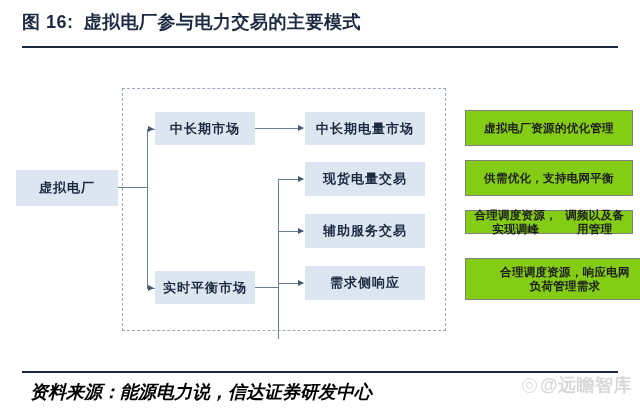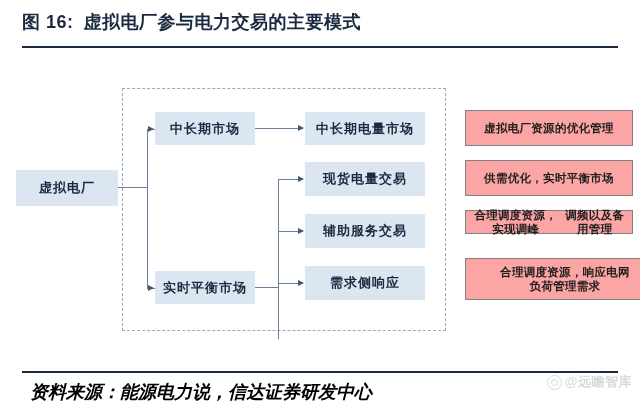--- a/index.html
+++ b/index.html
@@ -62,21 +62,21 @@
   .watermark {
     position: absolute;
     right: 8px;
     top: 373px;
     display: flex;
     align-items: center;
     gap: 3px;
     opacity: 0.33;
     color: #8b8b8b;
     font-family: "Liberation Sans", "DejaVu Sans", sans-serif;
-    font-size: 13px;
+    font-size: 18px;
     font-weight: bold;
     letter-spacing: 0.5px;
     white-space: nowrap;
   }
   .watermark .wm-icon {
     display: inline-block;
     width: 13px;
     height: 13px;
     border: 1.5px solid #8b8b8b;
     border-radius: 50%;
@@ -123,21 +123,21 @@
     font-weight: bold;
     color: #1b2a41;
     line-height: 1.22;
   }
   .node.blue {
     background: #dce6f1;
     font-size: 13px;
     letter-spacing: 1px;
   }
   .node.gray {
-    background: #fca5a5;
+    background: #84cc16;
     border: 1px solid #808080;
     color: #1d1d1d;
     font-size: 11.5px;
     letter-spacing: 0.3px;
     padding: 0 4px;
   }
 
   
   .line {
     position: absolute;
@@ -211,21 +211,21 @@
     <span>辅助服务交易</span>
   </div>
   <div class="node blue" style="left:305px; top:214px; width:120px; height:34px;">
     <span>需求侧响应</span>
   </div>
 
   <div class="node gray" style="left:465px; top:58px; width:168px; height:36px;">
     <span>虚拟电厂资源的优化管理</span>
   </div>
   <div class="node gray" style="left:465px; top:108px; width:168px; height:36px;">
-    <span>供需优化，实时平衡市场</span>
+    <span>供需优化，支持电网平衡</span>
   </div>
   <div class="node gray" style="left:465px; top:158px; width:168px; height:24px; flex-direction:row;">
     <span>合理调度资源，实现调峰</span>
     <span>调频以及备用管理</span>
   </div>
   <div class="node gray" style="left:465px; top:206px; width:200px; height:42px; flex-direction:column;">
     <span>合理调度资源，响应电网</span>
     <span>负荷管理需求</span>
   </div>
 

